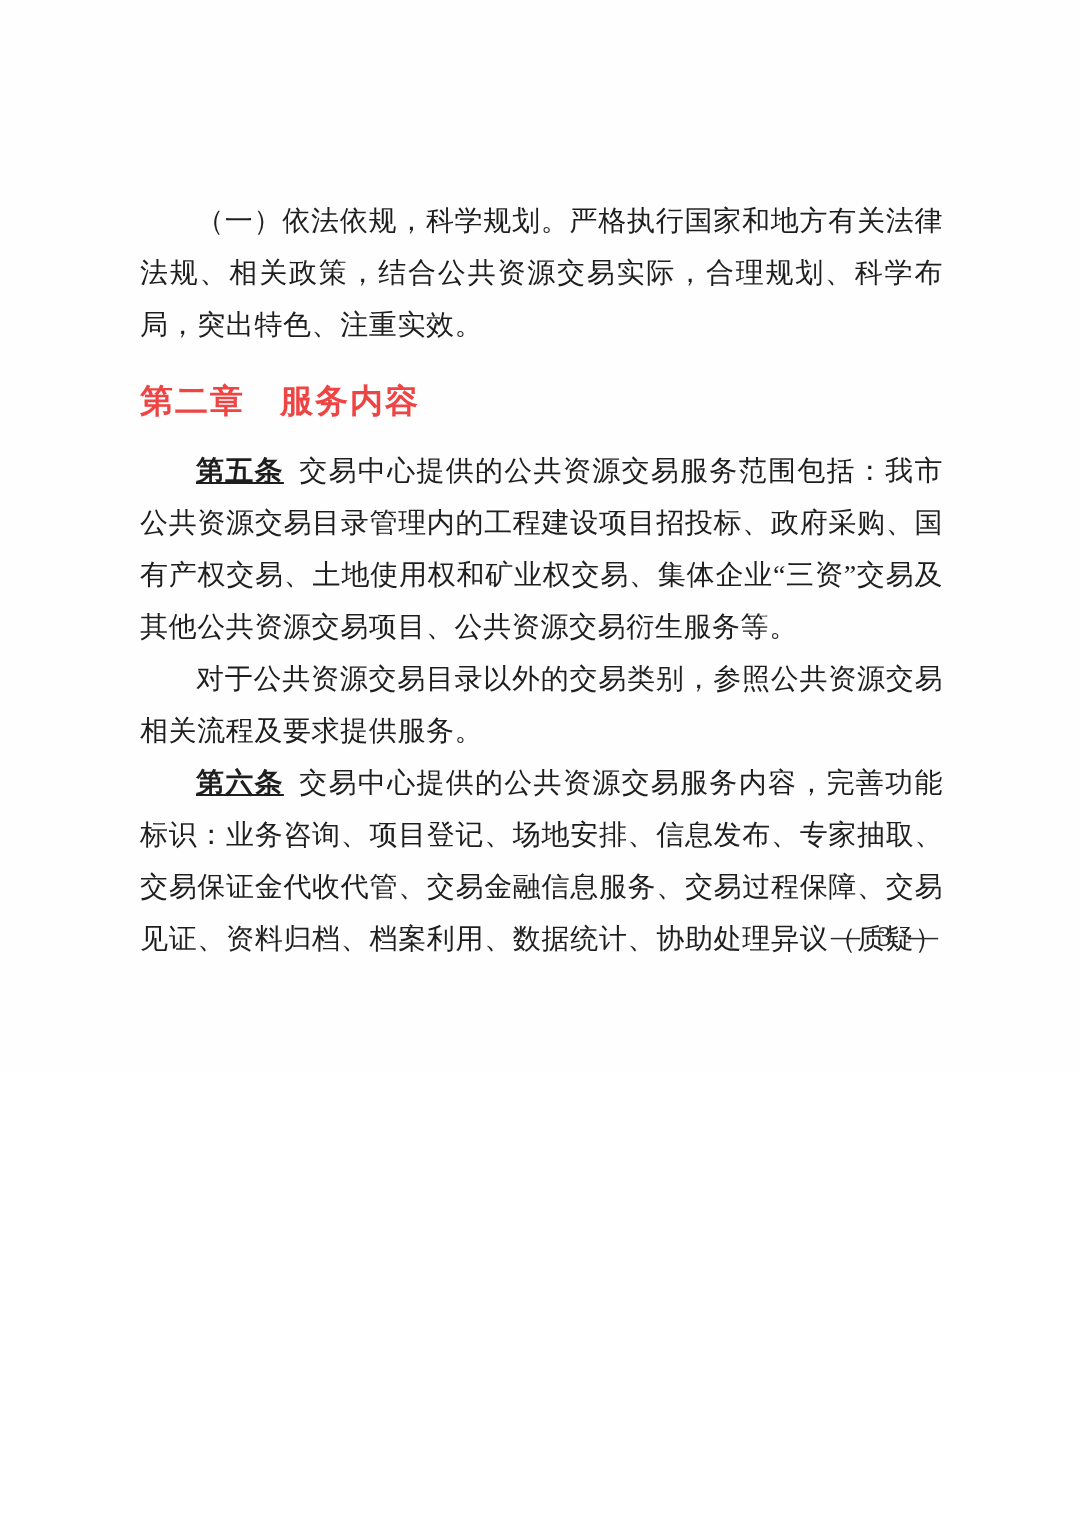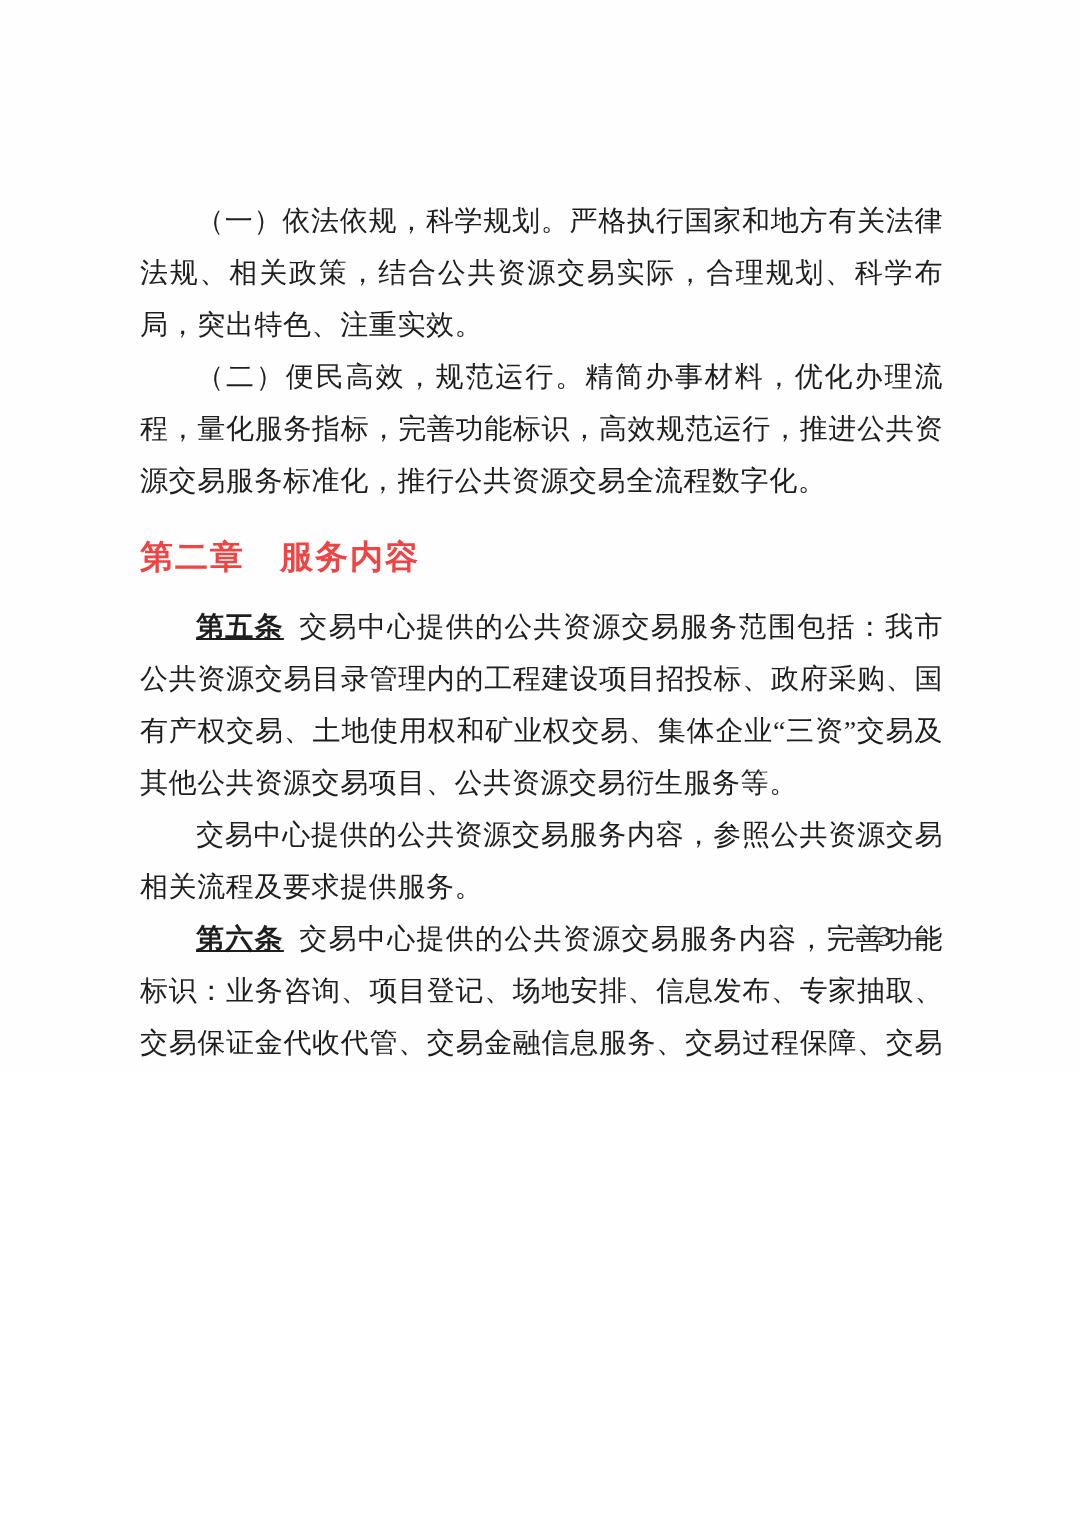--- a/index.html
+++ b/index.html
@@ -64,27 +64,26 @@
   }
 </style>
 </head>
 <body>
 
 <div class="page">
   <div class="content">
 
     <p class="para"><span>（一）依法依规，科学规划。严格执行国家和地方有关法律法规、相关政策，结合公共资源交易实际，合理规划、科学布局，突出特色、注重实效。</span></p>
 
-    <p class="para"><span>（二）便民高效，规范运行。精简办事材料，优化办理流程，量化服务指标，完善功能标识，高效规范运行，推进公共资源交易服务标准化，推行公共资源交易全流程数字化。</span></p>
 
 
     <h2 class="chapter-heading">第二章　服务内容</h2>
 
     <p class="para"><strong class="para-lead">第五条</strong><span>交易中心提供的公共资源交易服务范围包括：我市公共资源交易目录管理内的工程建设项目招投标、政府采购、国有产权交易、土地使用权和矿业权交易、集体企业“三资”交易及其他公共资源交易项目、公共资源交易衍生服务等。</span></p>
 
-    <p class="para"><span>交易中心提供的公共资源交易服务内容，参照公共资源交易相关流程及要求提供服务。</span></p>
+    <p class="para"><span>对于公共资源交易目录以外的交易类别，参照公共资源交易相关流程及要求提供服务。</span></p>
 
     <p class="para para-continued"><strong class="para-lead">第六条</strong><span>交易中心提供的公共资源交易服务内容，完善功能标识：业务咨询、项目登记、场地安排、信息发布、专家抽取、交易保证金代收代管、交易金融信息服务、交易过程保障、交易见证、资料归档、档案利用、数据统计、协助处理异议（质疑）</span></p>
 
   </div>
 
   <div class="page-number">— 3 —</div>
 </div>
 
 </body></html>

